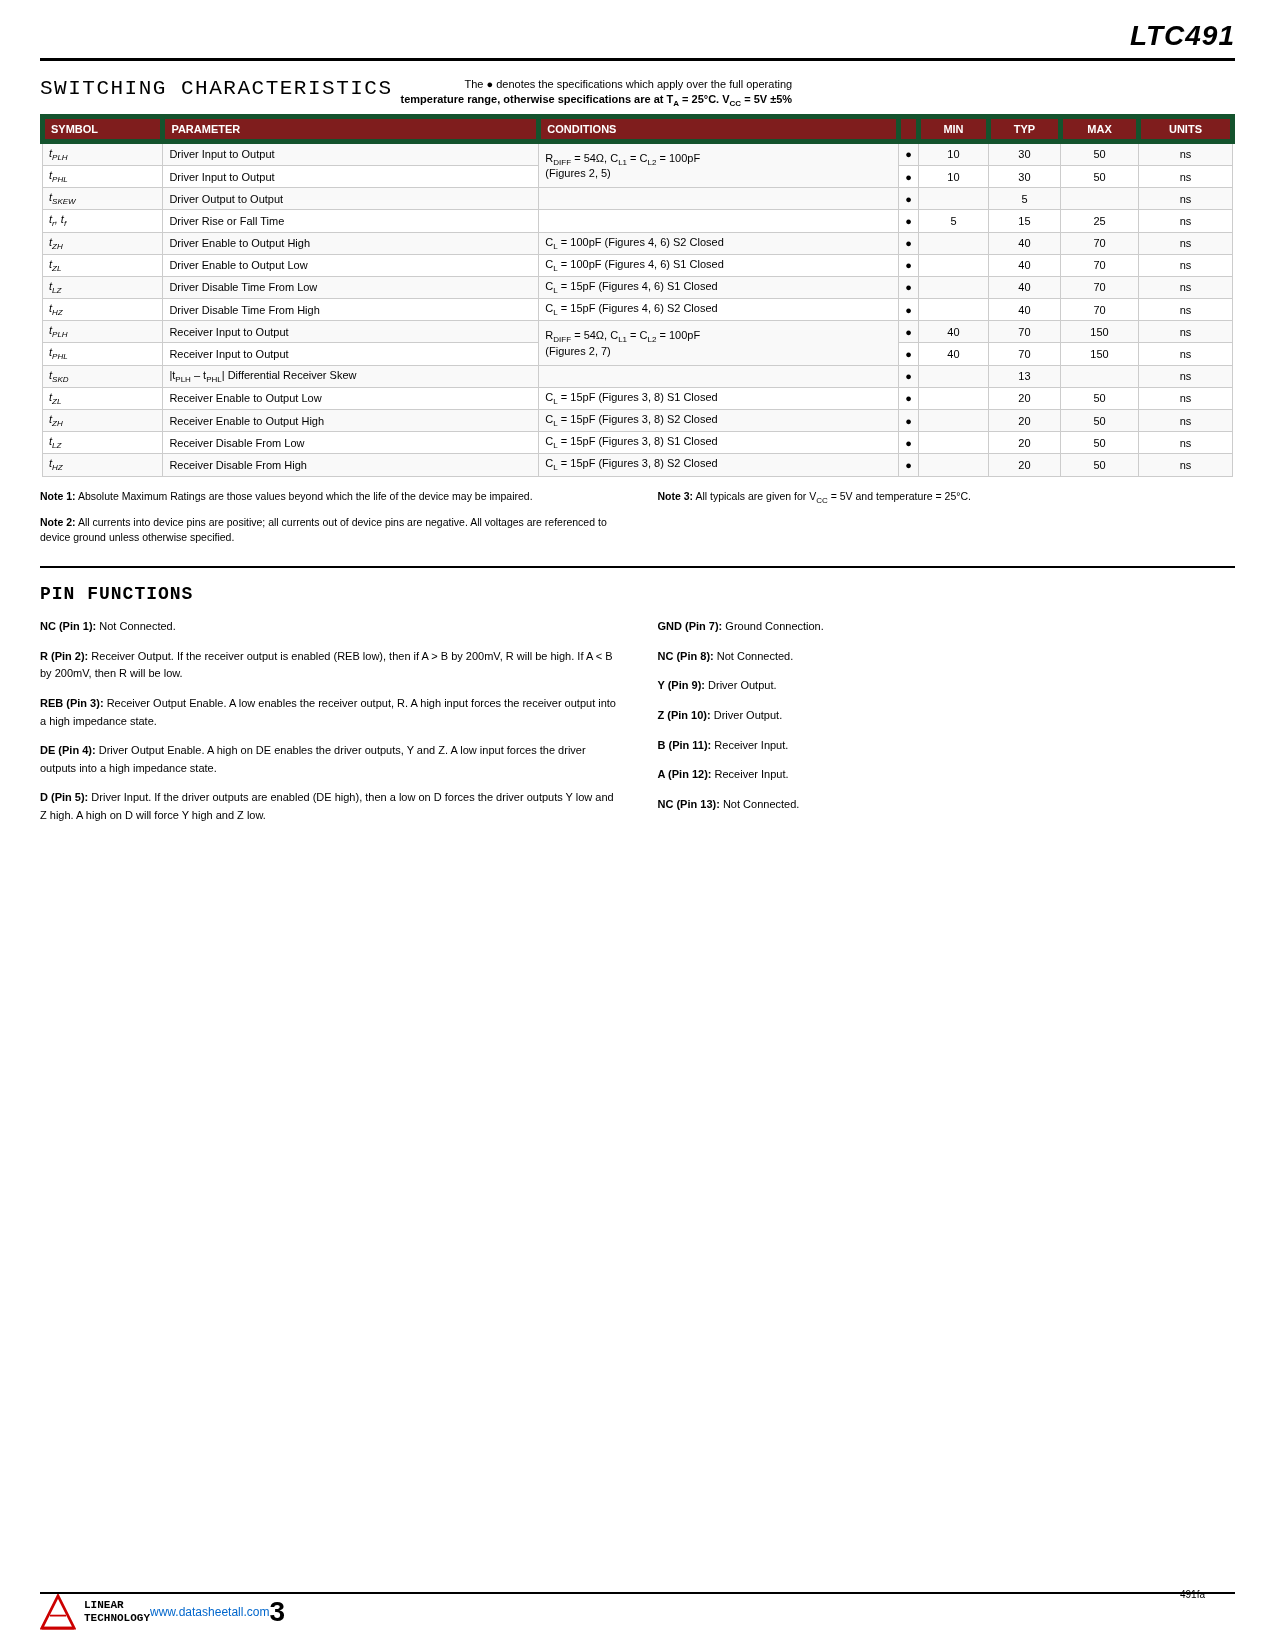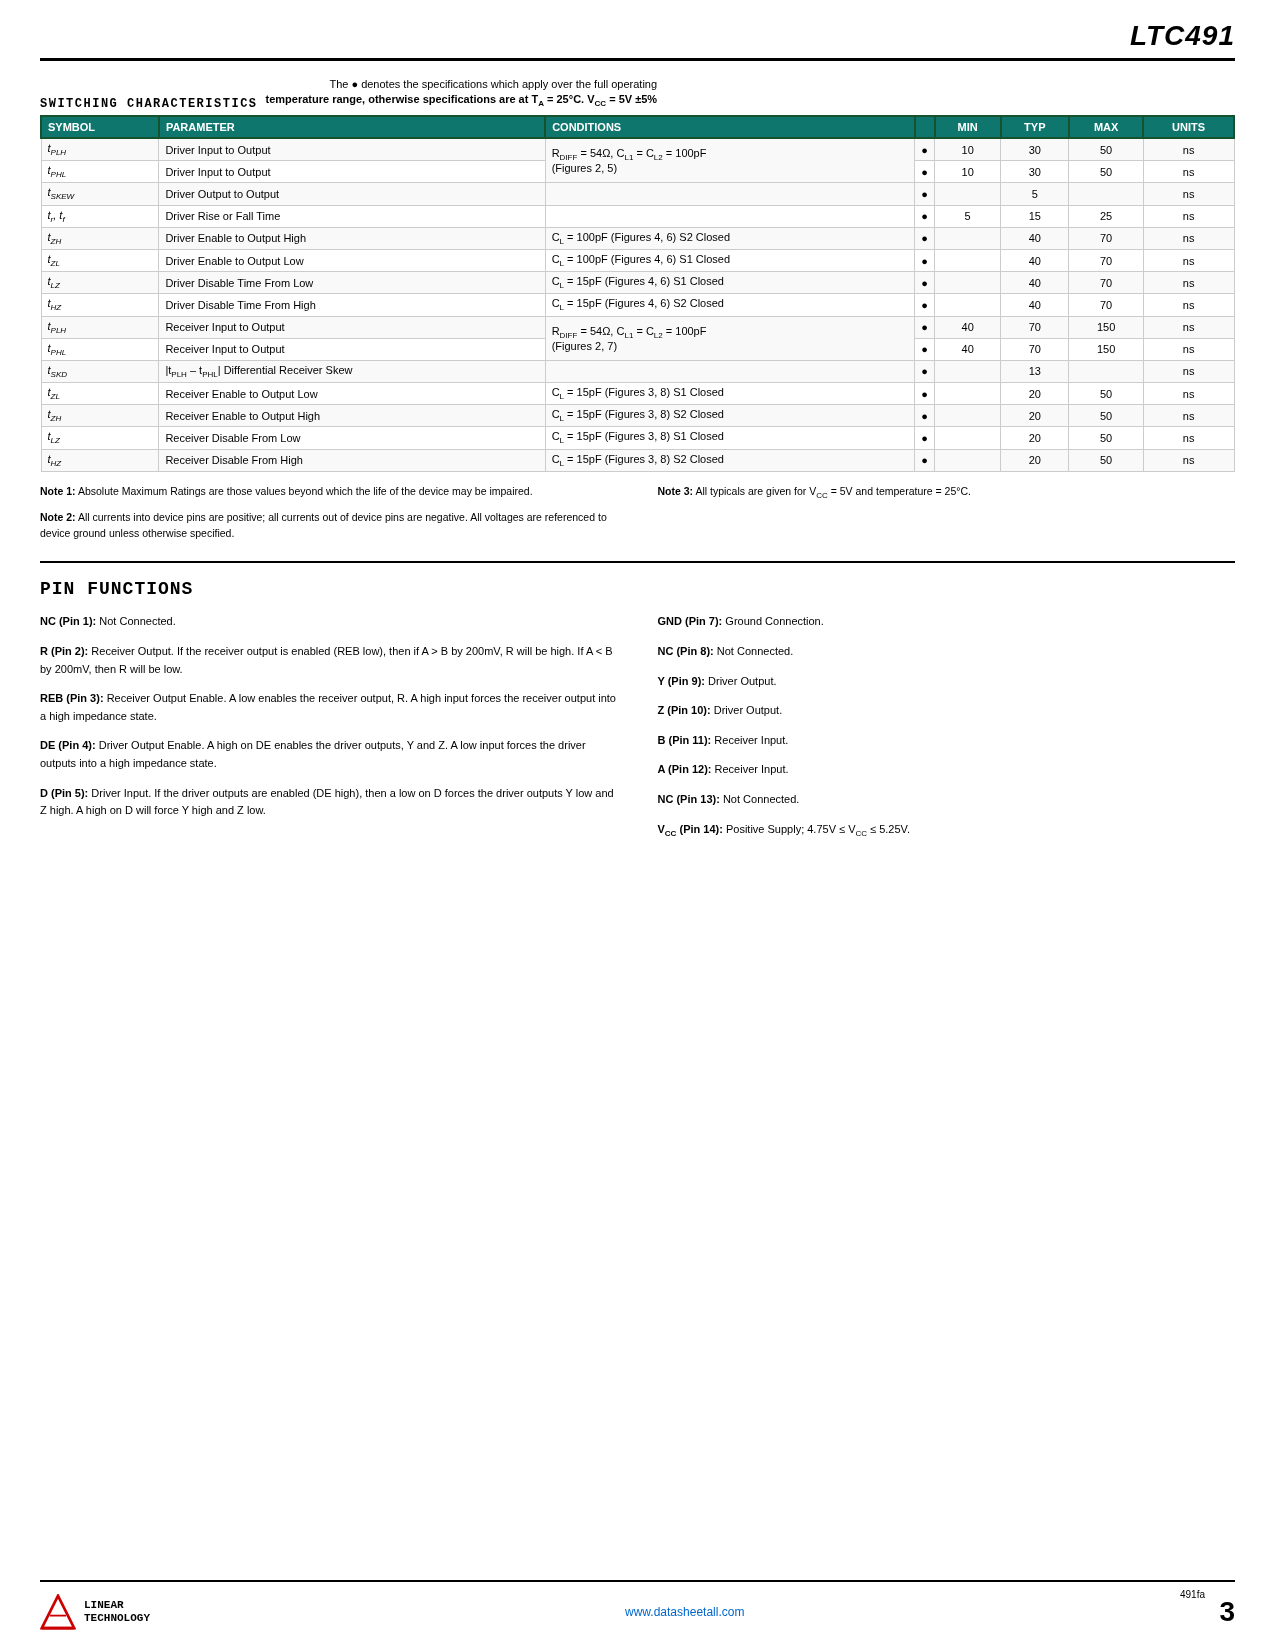--- a/index.html
+++ b/index.html
@@ -29,51 +29,50 @@
     }
 
     
     .section-title-switching {
       display: flex;
       align-items: flex-start;
       flex-wrap: wrap;
       margin-bottom: 4px;
     }
     .section-title-switching .main-title {
-      font-size: 12px;
-      font-weight: bold;
+      font-size: 21px;
+      font-weight: normal;
       font-family: 'Courier New', monospace;
       letter-spacing: 1.5px;
       text-transform: uppercase;
       margin-right: 8px;
-      margin-top: 20px;
     }
     .section-title-switching .subtitle {
       font-size: 11px;
       font-weight: normal;
       line-height: 1.4;
       max-width: 500px;
       text-align: right;
     }
 
     
     table.chars-table {
       width: 100%;
       border-collapse: collapse;
       font-size: 11px;
       margin-bottom: 12px;
     }
     table.chars-table th {
-      background: #0f766e;
+      background: #7f1d1d;
       color: #fff;
       padding: 4px 6px;
       text-align: left;
       font-weight: bold;
       font-size: 11px;
-      border: 2px solid #14532d;
+      border: 5px solid #14532d;
     }
     table.chars-table th.center {
       text-align: center;
     }
     table.chars-table td {
       padding: 3px 6px;
       border: 1px solid #ccc;
       vertical-align: middle;
       font-size: 11px;
     }
@@ -137,22 +136,21 @@
 
     
     .footer {
       position: fixed;
       bottom: 20px;
       left: 40px;
       right: 40px;
       border-top: 2px solid #000;
       display: flex;
       align-items: center;
-      justify-content: space-between;
-      padding-top: 12px;
+      padding-top: 0;
     }
     .footer-logo {
       display: flex;
       align-items: center;
       gap: 8px;
     }
     .footer-logo .logo-icon {
       width: 36px;
       height: 36px;
     }
@@ -390,21 +388,20 @@
         <div class="pin-entry"><strong>D (Pin 5):</strong> <span>Driver Input. If the driver outputs are enabled (DE high), then a low on D forces the driver outputs Y low and Z high. A high on D will force Y high and Z low.</span></div>
       </div>
     <div id="pins-right">
         <div class="pin-entry"><strong>GND (Pin 7):</strong> <span>Ground Connection.</span></div>
         <div class="pin-entry"><strong>NC (Pin 8):</strong> <span>Not Connected.</span></div>
         <div class="pin-entry"><strong>Y (Pin 9):</strong> <span>Driver Output.</span></div>
         <div class="pin-entry"><strong>Z (Pin 10):</strong> <span>Driver Output.</span></div>
         <div class="pin-entry"><strong>B (Pin 11):</strong> <span>Receiver Input.</span></div>
         <div class="pin-entry"><strong>A (Pin 12):</strong> <span>Receiver Input.</span></div>
         <div class="pin-entry"><strong>NC (Pin 13):</strong> <span>Not Connected.</span></div>
-        <div class="pin-entry"><strong>V<sub>CC</sub> (Pin 14):</strong> <span>Positive Supply; 4.75V ≤ V<sub>CC</sub> ≤ 5.25V.</span></div>
       </div>
   </div>
 </div>
 
 <div class="footer">
   <div class="footer-logo">
     <svg class="logo-icon" viewBox="0 0 40 40" width="40" height="40">
 
       <polygon points="2,38 20,2 38,38" fill="none" stroke="#cc0000" stroke-width="3"></polygon>
       <line x1="2" y1="38" x2="38" y2="38" stroke="#cc0000" stroke-width="3"></line>

